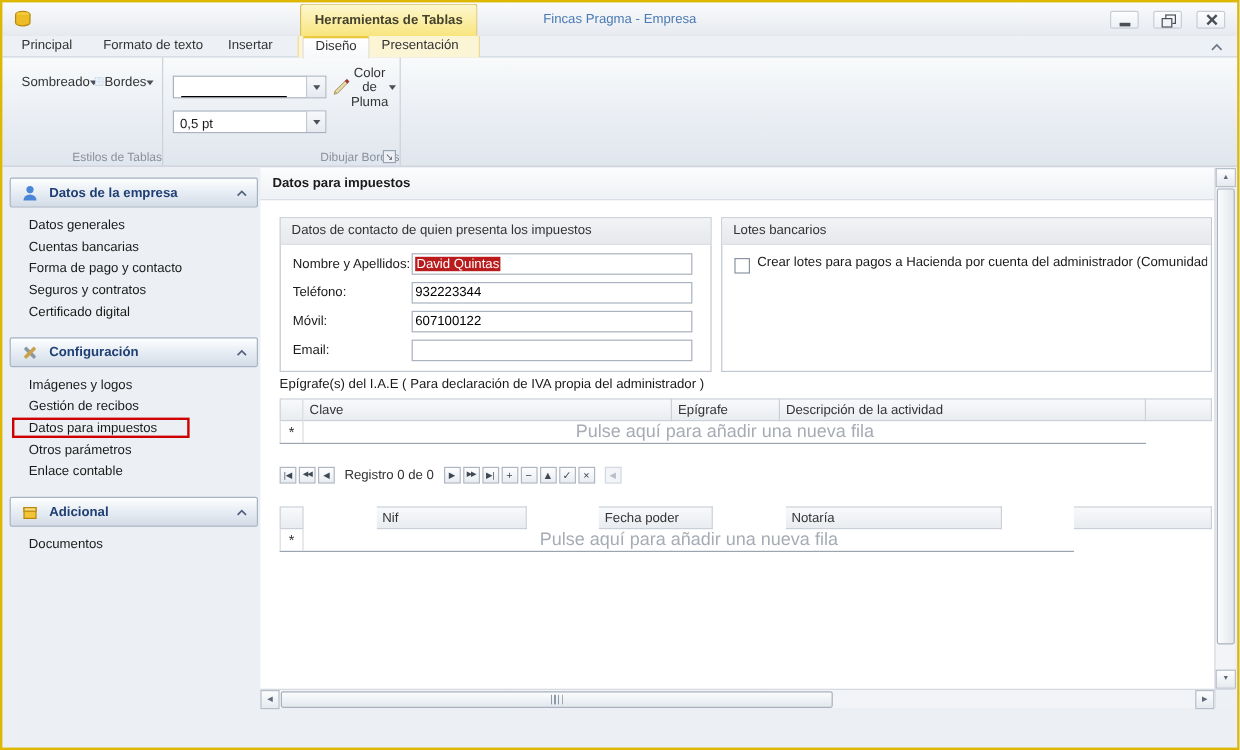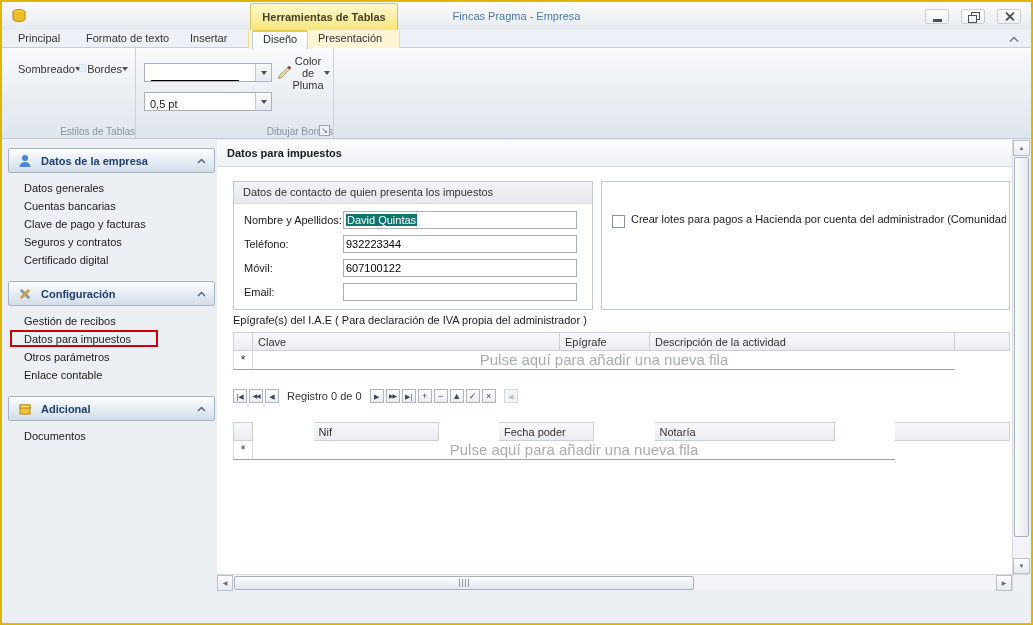--- a/index.html
+++ b/index.html
@@ -91,21 +91,21 @@
   .content-body { position: absolute; left: 215px; top: 28px; width: 795px; height: 407px;
                   background: #FFFFFF; overflow: hidden; }
   .groupbox { position: absolute; border: 1px solid #C2C8D1; background: #FFF; }
   .gb-header { height: 22px; background: linear-gradient(#F2F3F5, #E6E8EC); border-bottom: 1px solid #D4D9DF;
                font-size: 11px; color: #333; line-height: 21px; padding-left: 9px; overflow: hidden; white-space: nowrap; }
   .contact-box { left: 16px; top: 14px; width: 360px; height: 129px; }
   .lotes-box { left: 384px; top: 14px; width: 409px; height: 129px; }
   .flabel { position: absolute; left: 10px; font-size: 11px; color: #1A1A1A; line-height: 18px; }
   .tfield { position: absolute; left: 109px; width: 234px; height: 18px; border: 1px solid #A9B2BE;
             background: #fff; font-size: 11px; line-height: 16px; padding: 0 2px; overflow: hidden; white-space: nowrap; }
-  .sel-text { background: #0f766e; color: #fff; padding: 0 1px; }
+  .sel-text { background: #b91c1c; color: #fff; padding: 0 1px; }
   .checkbox { position: absolute; left: 10px; top: 33px; width: 13px; height: 13px;
               border: 1px solid #8A94A1; background: #fff; }
   .cb-label { position: absolute; left: 29px; top: 31px; right: 3px; font-size: 11px; color: #1A1A1A;
               white-space: nowrap; overflow: hidden; }
   .section-label { position: absolute; left: 16px; font-size: 11px; color: #1A1A1A; white-space: nowrap; }
 
   .grid { position: absolute; left: 16px; width: 777px; }
   .ghead { display: flex; height: 19px; justify-content: space-between; }
   .gcell { background: linear-gradient(#F8F9FB, #E9ECF0); border-top: 1px solid #CBD0D8;
            border-bottom: 1px solid #CBD0D8; border-right: 1px solid #CBD0D8;
@@ -245,36 +245,37 @@
           <path d="M2.5 14 a5.5 5 0 0 1 11 0 z" fill="#4A86D8"></path>
         </svg>
         <span class="sgh-label">Datos de la empresa</span>
         <svg class="chev" width="9" height="6">
             <path d="M1 5 L4.5 1.5 L8 5" fill="none" stroke="#51617C" stroke-width="1.4"></path>
           </svg>
       </div>
       <div class="sitems">
         <div class="sitem">Datos generales</div>
         <div class="sitem">Cuentas bancarias</div>
-        <div class="sitem">Clave de pago y facturas</div>
+        <div class="sitem">Forma de pago y contacto</div>
         <div class="sitem">Seguros y contratos</div>
         <div class="sitem">Certificado digital</div>
       </div>
 
       <div class="sgh">
         <svg width="16" height="16" viewBox="0 0 16 16">
           <rect x="2" y="6.5" width="12" height="3" rx="1" transform="rotate(45 8 8)" fill="#8C97A5"></rect>
           <rect x="2" y="6.5" width="12" height="3" rx="1" transform="rotate(-45 8 8)" fill="#C9A24A"></rect>
         </svg>
         <span class="sgh-label">Configuración</span>
         <svg class="chev" width="9" height="6">
             <path d="M1 5 L4.5 1.5 L8 5" fill="none" stroke="#51617C" stroke-width="1.4"></path>
           </svg>
       </div>
       <div class="sitems">
+        <div class="sitem">Imágenes y logos</div>
         <div class="sitem">Gestión de recibos</div>
         <div class="sitem">
           <span>Datos para impuestos</span>
           <span class="red-overlay"></span>
         </div>
         <div class="sitem">Otros parámetros</div>
         <div class="sitem">Enlace contable</div>
       </div>
 
       <div class="sgh">
@@ -310,20 +311,21 @@
         <div class="tfield" style="top:77px">
           <span>607100122</span>
         </div>
         <div class="flabel" style="top:101px">Email:</div>
         <div class="tfield" style="top:101px">
           <span></span>
         </div>
       </div>
 
       <div class="groupbox lotes-box">
+        <div class="gb-header">Lotes bancarios</div>
         <span class="checkbox"></span>
         <span class="cb-label">Crear lotes para pagos a Hacienda por cuenta del administrador (Comunidades</span>
       </div>
 
       <div class="section-label" style="top:147px">Epígrafe(s) del I.A.E ( Para declaración de IVA propia del administrador )</div>
       <div class="grid" style="top:165px">
         <div class="ghead">
           <div class="gcell" style="width:20px"></div>
           <div class="gcell" style="width:307px">Clave</div>
           <div class="gcell" style="width:90px">Epígrafe</div>

